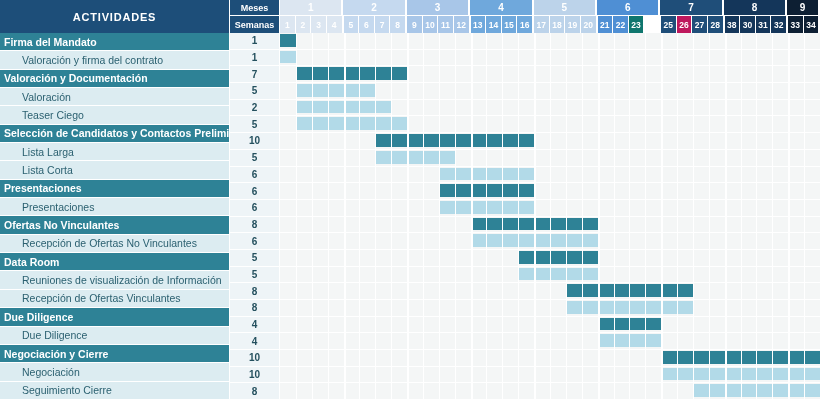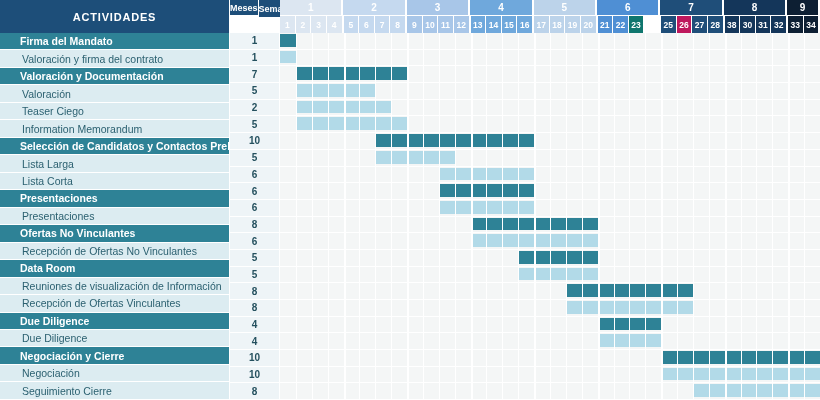--- a/index.html
+++ b/index.html
@@ -23,21 +23,21 @@
     background:#1d4e79;
     color:#ffffff;
     font-weight:bold;font-size:11px;
     letter-spacing:.8px;
     display:flex;align-items:center;justify-content:center;
     box-sizing:border-box;
     border-right:1px solid #ffffff;
   }
   .hdr-sem{
     width:50px;flex:0 0 50px;
-    display:flex;flex-direction:row;
+    display:flex;flex-direction:column;
     box-sizing:border-box;
   }
   .hdr-sem .m,.hdr-sem .s{
     height:16px;flex:0 0 16px;
     background:#1d4e79;color:#ffffff;
     font-size:9px;font-weight:bold;
     display:flex;align-items:center;justify-content:center;
     box-sizing:border-box;
     border-right:1px solid #ffffff;
     border-bottom:1px solid #ffffff;
@@ -87,21 +87,21 @@
     display:flex;align-items:center;
     font-size:10.5px;
     box-sizing:border-box;
     border-bottom:1px solid #ffffff;
     border-right:1px solid #ffffff;
     overflow:hidden;
     white-space:nowrap;
   }
   .arow.parent{
     background:#2e8296;color:#ffffff;font-weight:bold;
-    padding-left:20px;
+    padding-left:4px;
   }
   .arow.child{
     background:#dcecf1;color:#2b6070;
     padding-left:22px;
   }
   .srow{
     flex:1 1 0;
     display:flex;align-items:center;justify-content:center;
     font-size:10px;font-weight:bold;color:#24505e;
     background:#eef4f7;
@@ -190,21 +190,20 @@
     </div>
   </div>
 
   <div class="body">
     <div class="col-act" id="activity-col">
         <div class="arow parent">Firma del Mandato</div>
         <div class="arow child">Valoración y firma del contrato</div>
         <div class="arow parent">Valoración y Documentación</div>
         <div class="arow child">Valoración</div>
         <div class="arow child">Teaser Ciego</div>
-        <div class="arow child">Information Memorandum</div>
         <div class="arow parent">Selección de Candidatos y Contactos Preliminares</div>
         <div class="arow child">Lista Larga</div>
         <div class="arow child">Lista Corta</div>
         <div class="arow parent">Presentaciones</div>
         <div class="arow child">Presentaciones</div>
         <div class="arow parent">Ofertas No Vinculantes</div>
         <div class="arow child">Recepción de Ofertas No Vinculantes</div>
         <div class="arow parent">Data Room</div>
         <div class="arow child">Reuniones de visualización de Información</div>
         <div class="arow child">Recepción de Ofertas Vinculantes</div>

